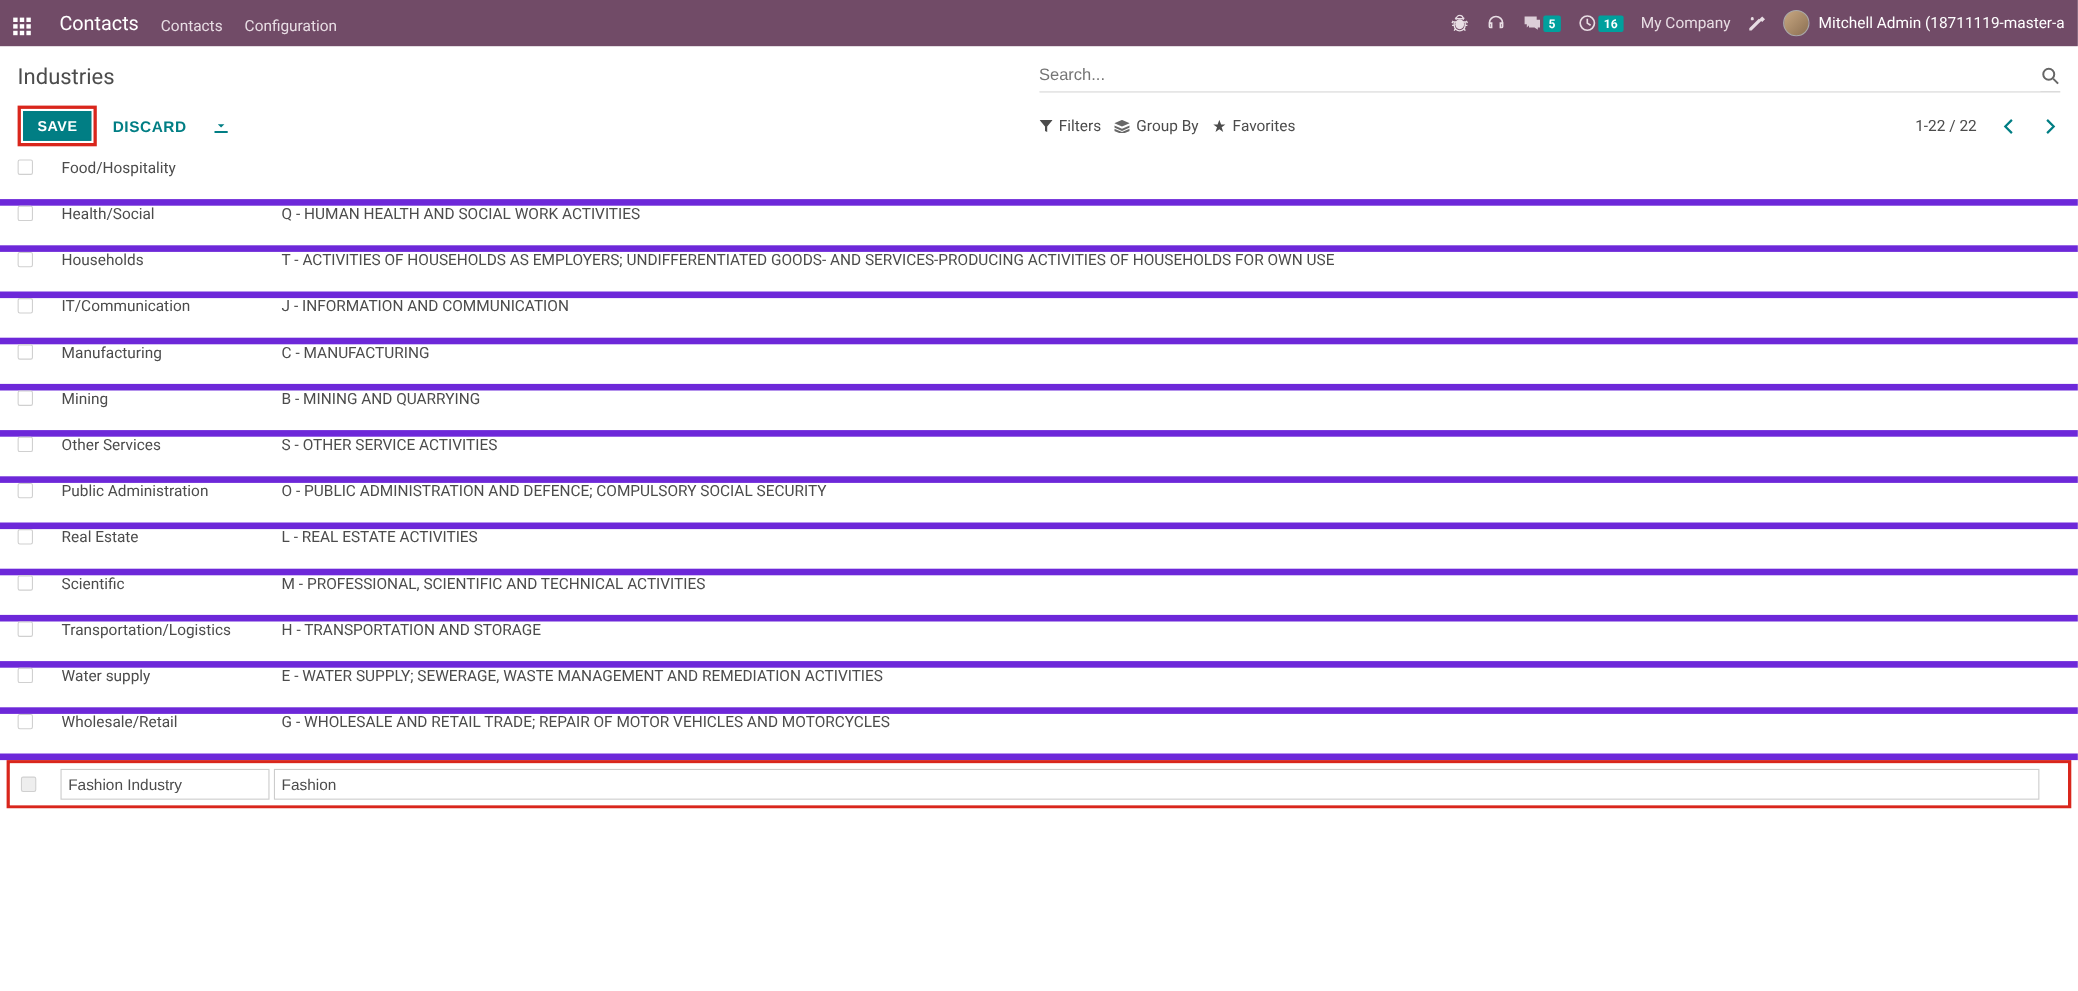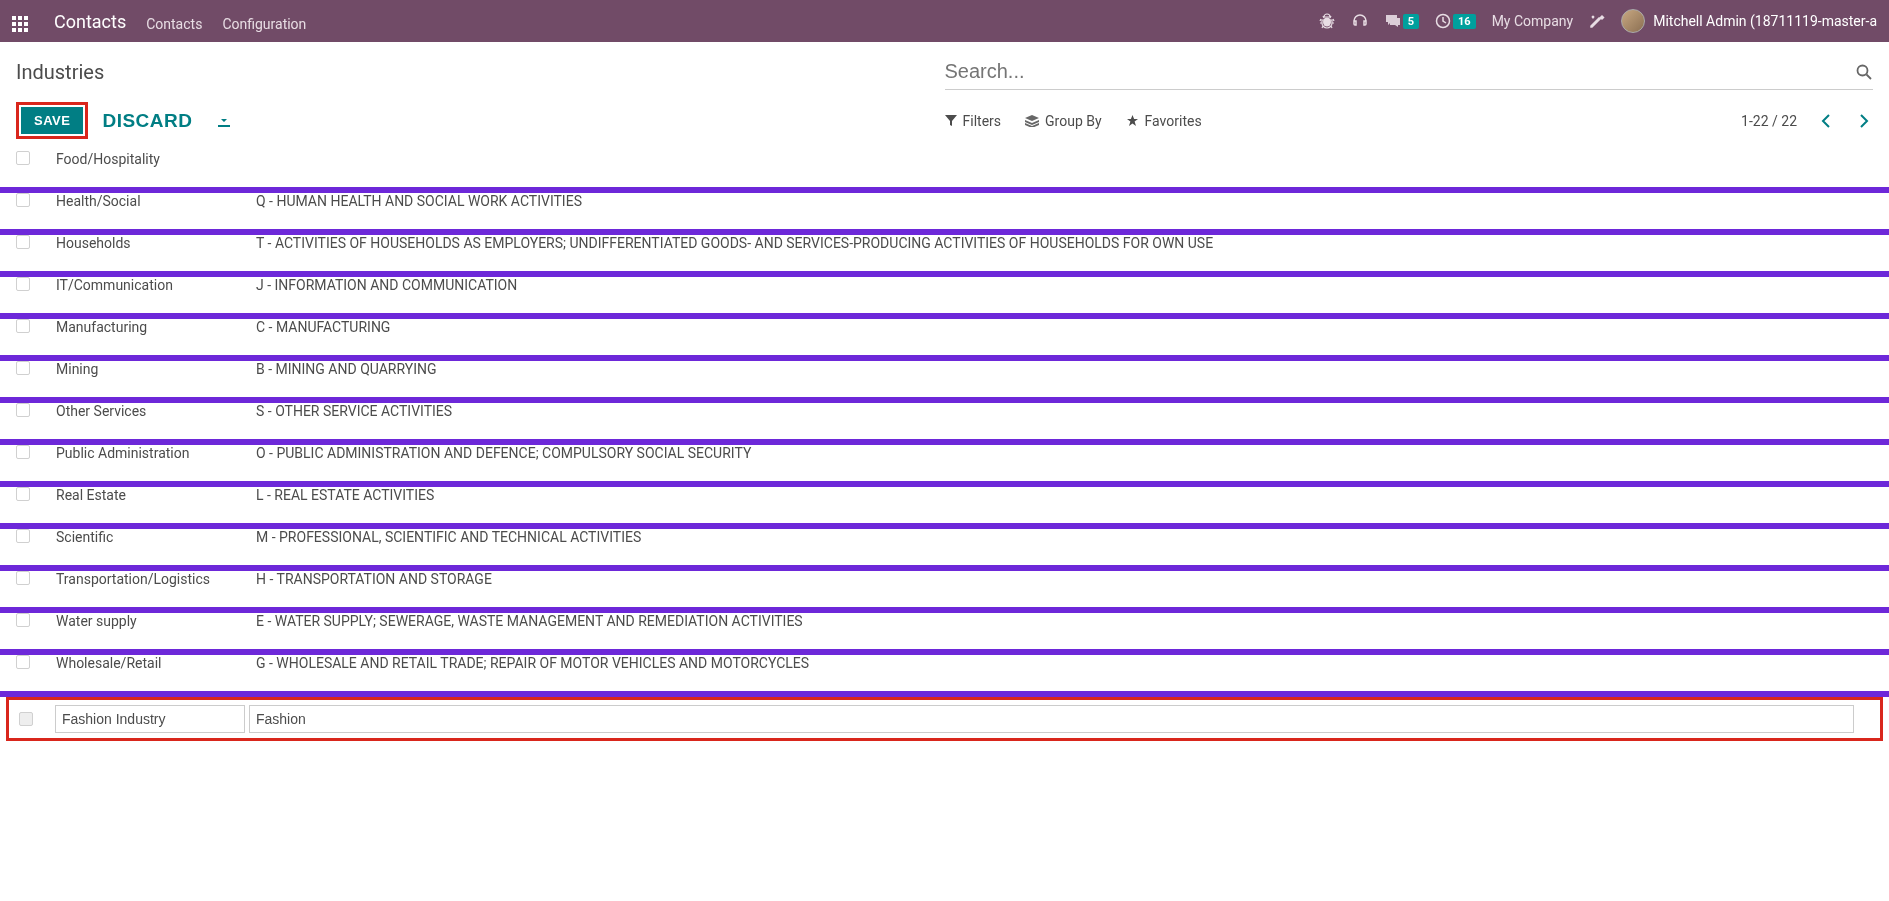--- a/index.html
+++ b/index.html
@@ -22,31 +22,31 @@
     .navbar-right { margin-left: auto; display: flex; align-items: center; gap: 16px; }
     .nav-icon { color: #e8dde4; cursor: pointer; display: flex; align-items: center; }
     .badge { background: #00a09d; color: #fff; font-size: 11px; padding: 1px 5px; border-radius: 2px; margin-left: 2px; font-weight: bold; }
     .avatar { width: 24px; height: 24px; border-radius: 50%; background: linear-gradient(135deg, #c8a882, #8b6f52); border: 1px solid #aaa; }
     .user-section { display: flex; align-items: center; gap: 8px; cursor: pointer; }
     
     .control-panel { padding: 12px 16px 0; }
     .cp-top { display: flex; align-items: center; justify-content: space-between; }
     .breadcrumb { font-size: 20px; color: #4c4c4c; flex: 0 0 50%; }
     .search-area { flex: 1; display: flex; align-items: center; border-bottom: 1px solid #ccc; }
-    .search-input { flex: 1; border: none; outline: none; font-size: 20px; padding: 6px 0; color: #666; }
+    .search-input { flex: 1; border: none; outline: none; font-size: 15px; padding: 6px 0; color: #666; }
     .search-icon { color: #666; cursor: pointer; }
     
     .cp-bottom { display: flex; align-items: center; padding: 12px 0; }
     .cp-left { flex: 0 0 50%; display: flex; align-items: center; gap: 14px; }
     .btn-save { background: #017e84; color: #fff; border: 1px solid #017e84; padding: 5px 12px; font-size: 13px; font-weight: bold; cursor: pointer; letter-spacing: 0.5px; }
     .highlight-save { border: 3px solid #d9261c; padding: 2px; display: inline-block; }
-    .btn-discard { background: none; border: none; color: #017e84; font-size: 19px; font-weight: bold; cursor: pointer; letter-spacing: 0.5px; }
+    .btn-discard { background: none; border: none; color: #017e84; font-size: 14px; font-weight: bold; cursor: pointer; letter-spacing: 0.5px; }
     .download-icon { color: #017e84; cursor: pointer; font-size: 16px; margin-left: 10px; }
     .cp-right { flex: 1; display: flex; align-items: center; }
-    .filter-group { display: flex; gap: 24px; }
+    .filter-group { display: flex; gap: 12px; }
     .filter-btn { display: flex; align-items: center; gap: 6px; color: #4c4c4c; cursor: pointer; font-size: 14px; }
     .pager { margin-left: auto; display: flex; align-items: center; gap: 20px; color: #4c4c4c; font-size: 14px; }
     .pager-arrow { color: #017e84; cursor: pointer; font-size: 18px; padding: 0 4px; }
     
     .list-view { width: 100%; }
     .list-row { display: flex; align-items: flex-start; border-bottom: 6px solid #6d28d9; min-height: 42px; padding: 0 16px; }
     .checkbox-cell { width: 36px; display: flex; align-items: center; }
     .checkbox { width: 14px; height: 14px; border: 1px solid #d0d0d0; border-radius: 2px; cursor: pointer; background: #fff; }
     .name-cell { width: 200px; color: #4c4c4c; padding: 0 4px; }
     .desc-cell { flex: 1; color: #4c4c4c; padding: 0 4px; }

